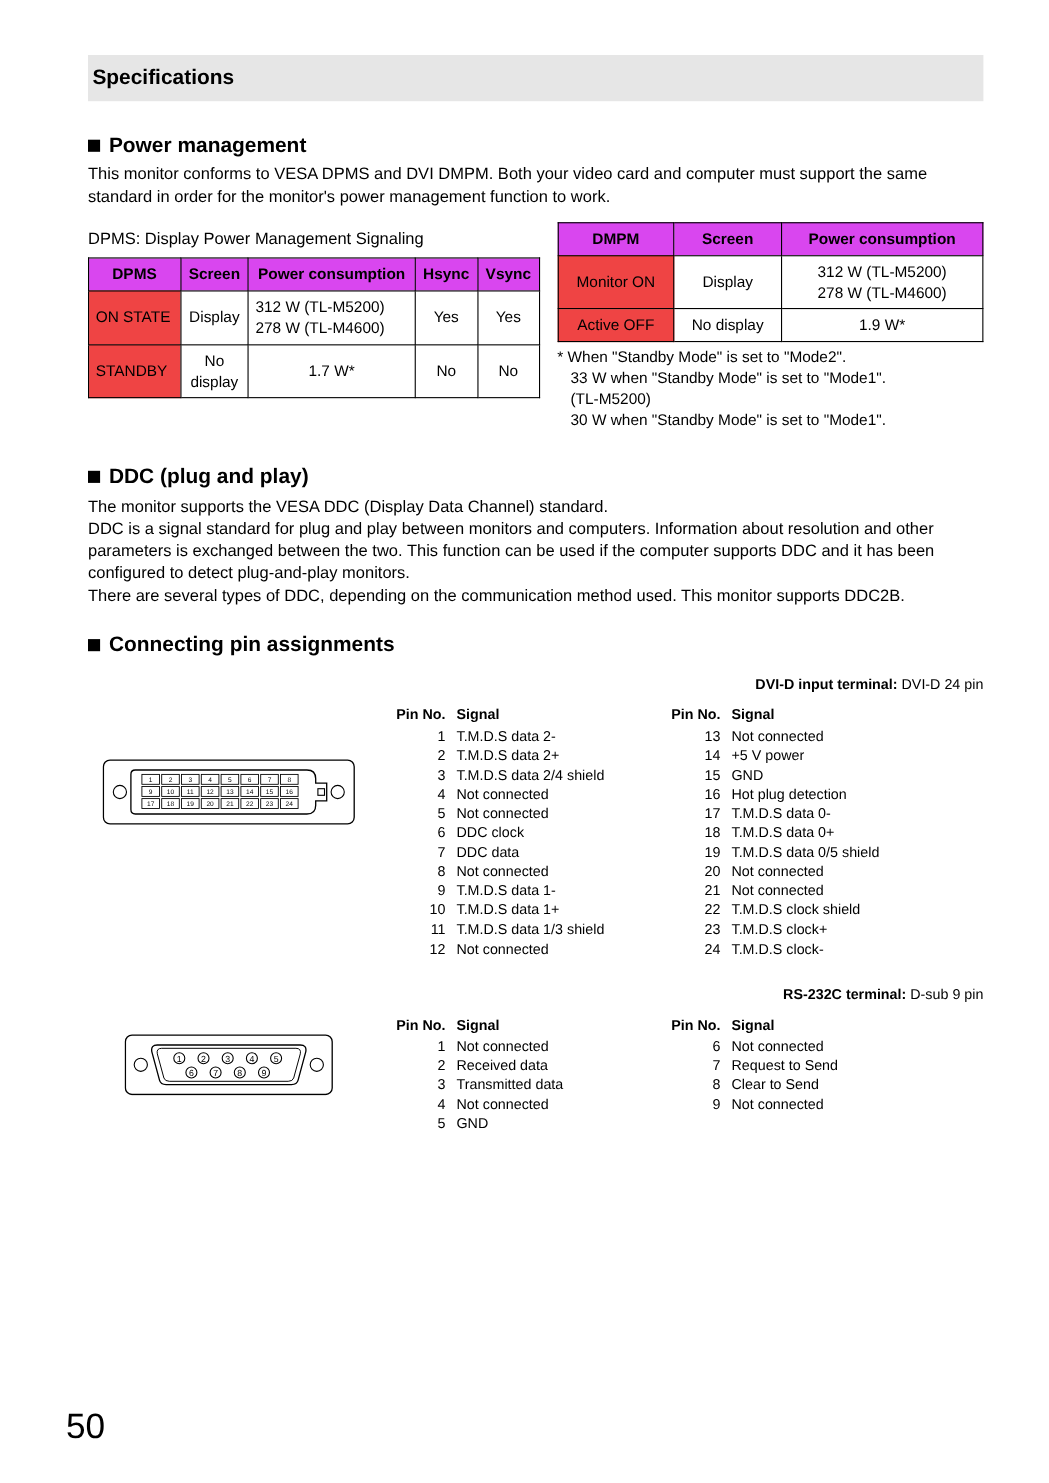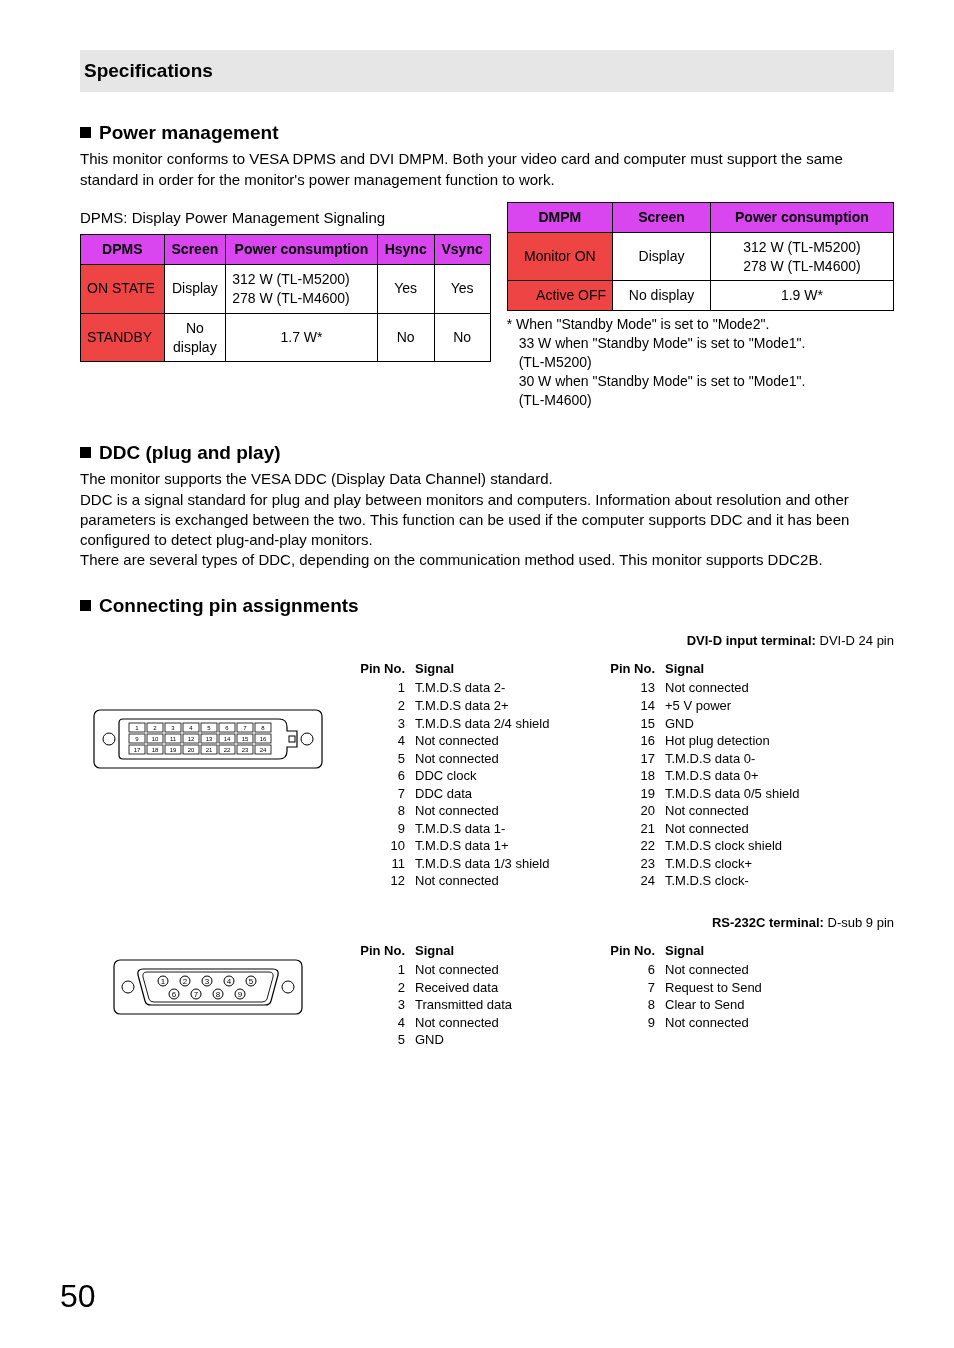--- a/index.html
+++ b/index.html
@@ -188,32 +188,31 @@
           </tr>
           <tr>
             <td class="row-head" style="text-align:center">Monitor ON</td>
             <td>Display</td>
             <td style="white-space:nowrap;">
               <span>312 W (TL-M5200)</span><br>
               <span>278 W (TL-M4600)</span>
             </td>
           </tr>
           <tr>
-            <td class="row-head" style="text-align:right">Active OFF</td>
+            <td class="row-head" style="text-align:center">Active OFF</td>
             <td>No display</td>
             <td>1.9 W*</td>
           </tr>
         </tbody>
           </table>
         <div class="footnotes">
           <p class="line">* When "Standby Mode" is set to "Mode2".</p>
           <p class="line indent">33 W when "Standby Mode" is set to "Mode1".</p>
           <p class="line indent">(TL-M5200)</p>
           <p class="line indent">30 W when "Standby Mode" is set to "Mode1".</p>
-          <p class="line indent">(TL-M4600)</p>
         </div>
       </div>
     </div>
   </div>
 
   <div class="block" style="margin-top:30px">
     <div class="h2">
         <span>DDC (plug and play)</span>
       </div>
     <p class="para" style="margin-bottom:0">The monitor supports the VESA DDC (Display Data Channel) standard.</p>

